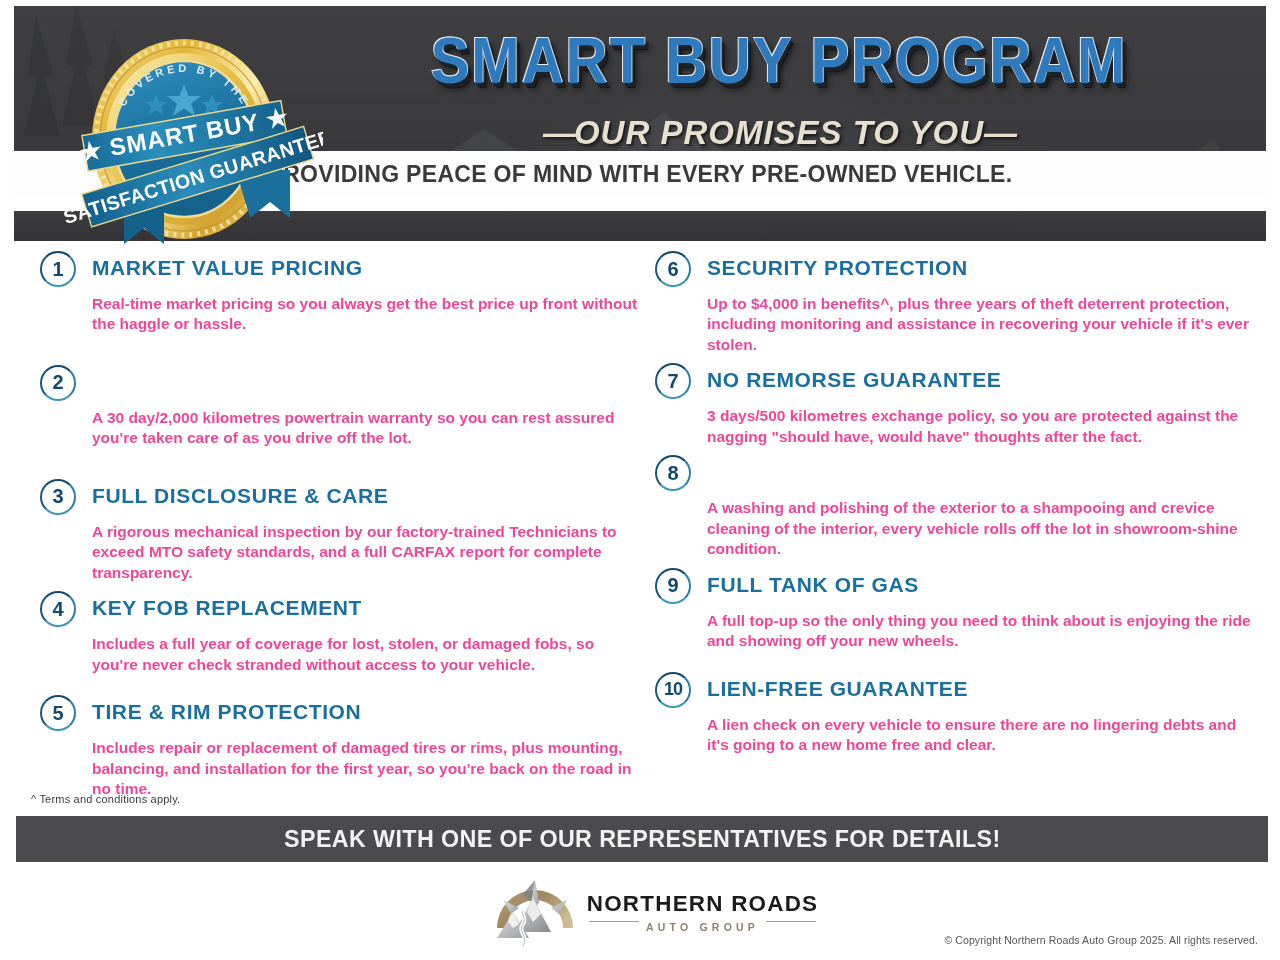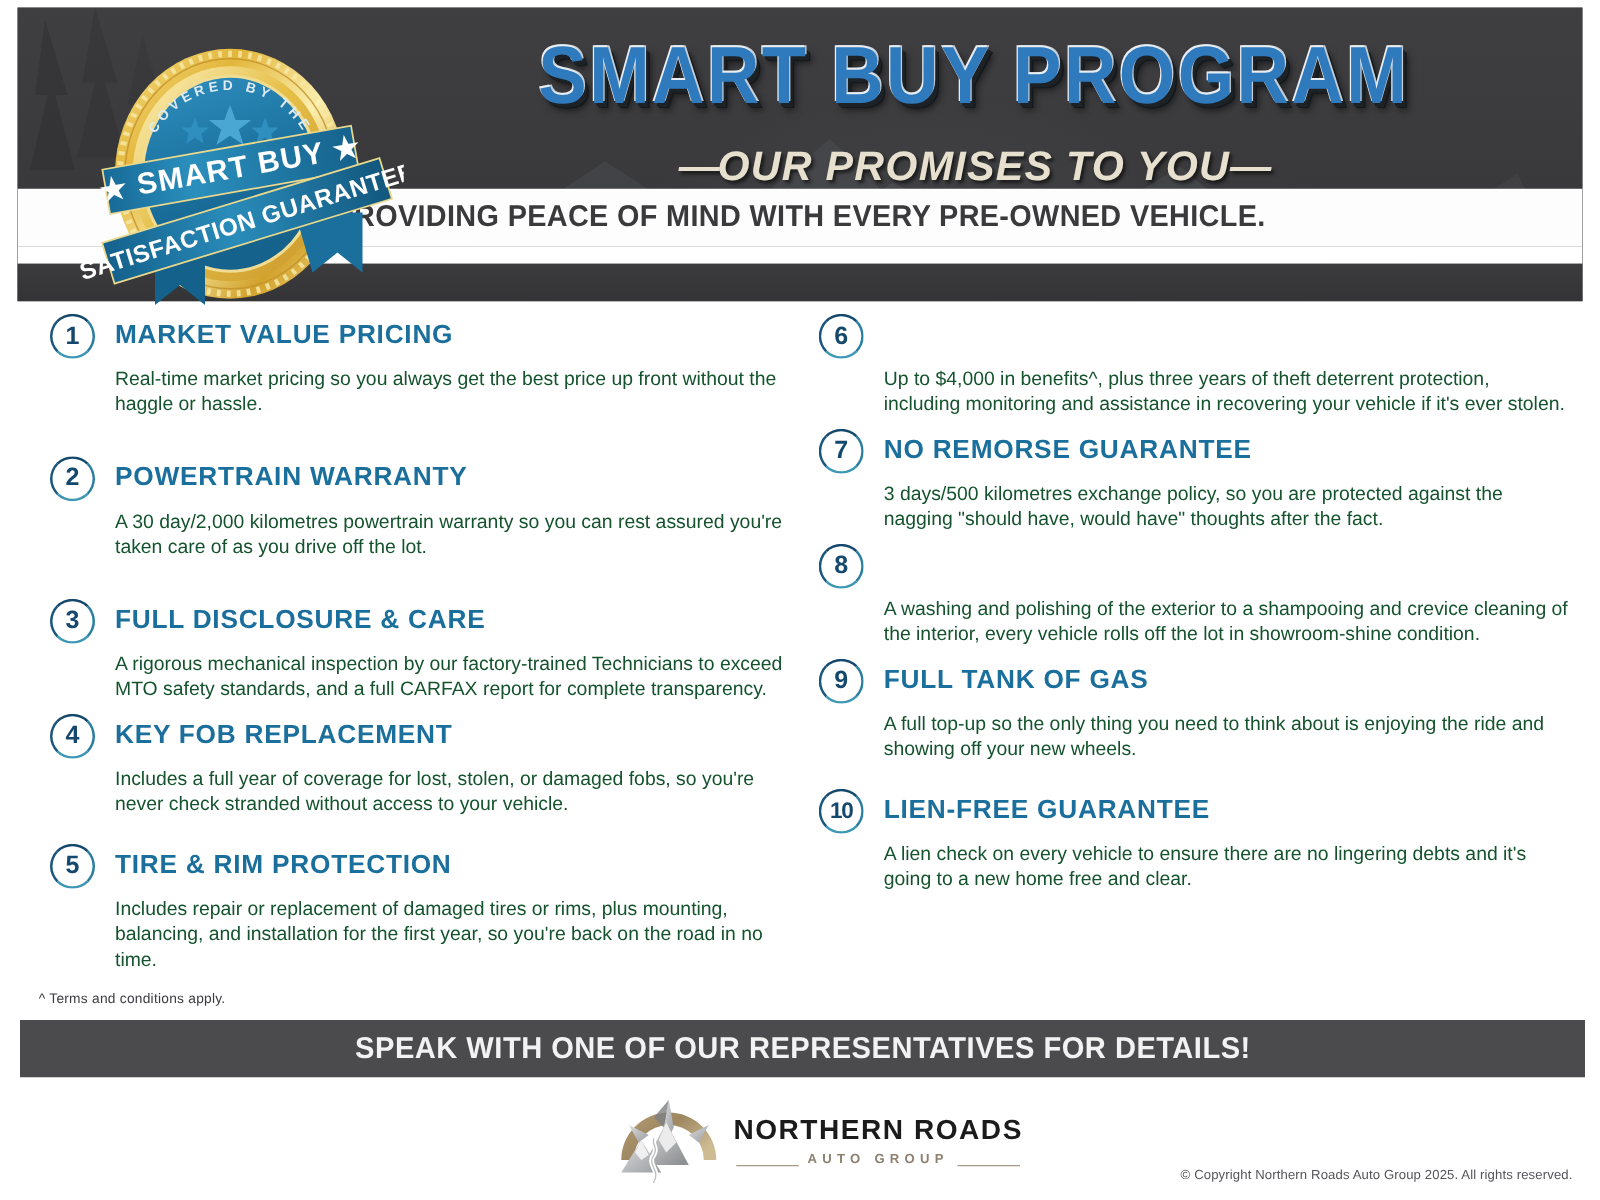--- a/index.html
+++ b/index.html
@@ -91,22 +91,23 @@
   .num-circle.wide{font-size:18px;letter-spacing:-1px;}
   .item-title{
     margin-left:16px;
     font-size:21px;font-weight:bold;letter-spacing:.6px;
     color:#1b6f9c;
     white-space:nowrap;
     line-height:1.25;
   }
   .item-desc{
     margin-left:52px;margin-top:7px;
-    font-size:15.5px;line-height:1.32;color:#14532d;
+    font-size:15.5px;line-height:1.32;color:#ec4899;
     max-width:548px;
+    font-weight:bold;
   }
   .col-right .item-desc{max-width:556px;}
 
   
   .item.gap-lg{margin-bottom:34px;}
   .item.gap-md{margin-bottom:24px;}
   .item.gap-sm{margin-bottom:12px;}
 
   
   .terms{
@@ -128,21 +129,21 @@
     position:absolute;left:489px;top:16px;width:330px;height:70px;
     display:flex;align-items:center;
   }
   .logo-mark{width:92px;height:70px;flex:0 0 auto;}
   .logo-text{margin-left:8px;}
   .logo-name{
     font-size:22px;font-weight:bold;letter-spacing:1.2px;color:#1b1b1b;
     transform:scaleX(1.02);line-height:1;
   }
   .logo-sub{
-    display:flex;align-items:flex-end;margin-top:6px;gap:7px;
+    display:flex;align-items:flex-start;margin-top:6px;gap:7px;
     font-size:10.5px;letter-spacing:4.2px;color:#8d8271;font-weight:bold;
   }
   .logo-sub .ln{flex:1 1 auto;height:1px;background:#a79b87;min-width:14px;}
   .copyright{
     position:absolute;right:22px;top:72px;
     font-size:10.5px;color:#55555a;letter-spacing:.1px;
   }
 </style>
 </head>
 <body>
@@ -256,21 +257,20 @@
         <div class="item-head">
           <div class="num-circle">1</div>
           <div class="item-title">MARKET VALUE PRICING</div>
         </div>
         <div class="item-desc">Real-time market pricing so you always get the best price up front without the haggle or hassle.</div>
       </div>
 
       <div class="item gap-lg">
         <div class="item-head">
           <div class="num-circle">2</div>
-          <div class="item-title">POWERTRAIN WARRANTY</div>
         </div>
         <div class="item-desc">A 30 day/2,000 kilometres powertrain warranty so you can rest assured you're taken care of as you drive off the lot.</div>
       </div>
 
       <div class="item gap-sm">
         <div class="item-head">
           <div class="num-circle">3</div>
           <div class="item-title">FULL DISCLOSURE &amp; CARE</div>
         </div>
         <div class="item-desc">A rigorous mechanical inspection by our factory-trained Technicians to exceed MTO safety standards, and a full CARFAX report for complete transparency.</div>
@@ -292,20 +292,21 @@
         <div class="item-desc">Includes repair or replacement of damaged tires or rims, plus mounting, balancing, and installation for the first year, so you're back on the road in no time.</div>
       </div>
 
     </div>
 
     <div class="col col-right">
 
       <div class="item gap-sm">
         <div class="item-head">
           <div class="num-circle">6</div>
+          <div class="item-title">SECURITY PROTECTION</div>
         </div>
         <div class="item-desc">Up to $4,000 in benefits^, plus three years of theft deterrent protection, including monitoring and assistance in recovering your vehicle if it's ever stolen.</div>
       </div>
 
       <div class="item gap-sm">
         <div class="item-head">
           <div class="num-circle">7</div>
           <div class="item-title">NO REMORSE GUARANTEE</div>
         </div>
         <div class="item-desc">3 days/500 kilometres exchange policy, so you are protected against the nagging "should have, would have" thoughts after the fact.</div>

